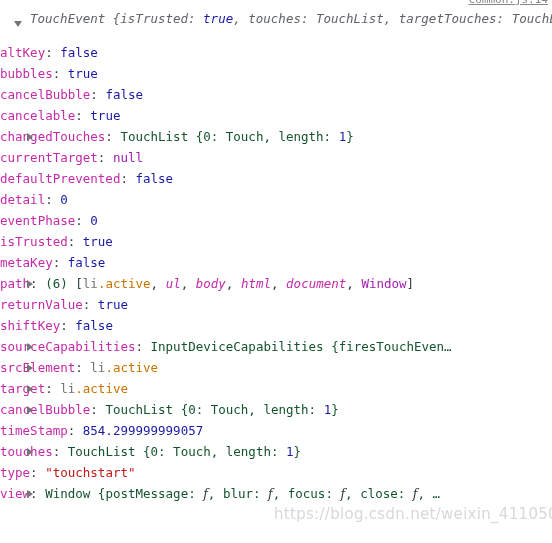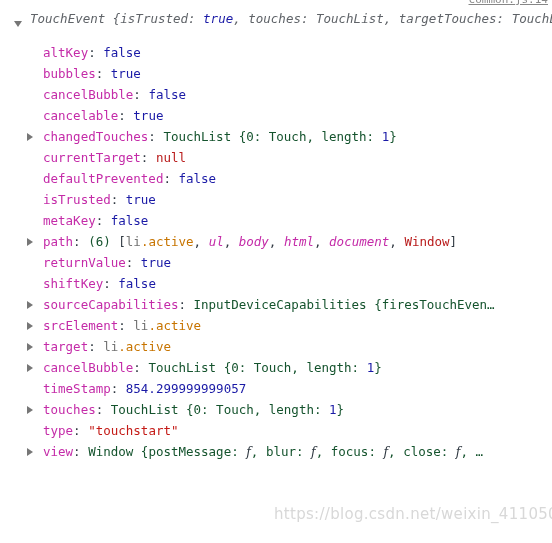--- a/index.html
+++ b/index.html
@@ -72,34 +72,33 @@
   .props {
     position: absolute;
     left: 0;
     top: 42px;
     width: 552px;
   }
   .prop-row {
     position: relative;
     height: 21px;
     line-height: 21px;
-    padding-left: 43px;
     white-space: nowrap;
     overflow: hidden;
   }
   .prop-row .row-tri {
     position: absolute;
     left: 27px;
     top: 7px;
   }
   .key       { color: #c42ba8; }
   .colon     { color: #303942; }
   .val-blue  { color: #1a1aa6; }
   .val-num   { color: #1a1aa6; }
-  .val-grey  { color: #b91c1c; }
+  .val-grey  { color: #a21caf; }
   .val-str   { color: #c41a16; }
   .val-obj   { color: #14532d; }
   .val-node  { color: #c42ba8; font-style: italic; }
   .val-node-tag { color: #737373; text-align: right; }
   .val-node-cls { color: #c77400; }
   .fn-italic { font-family: "DejaVu Serif", "Liberation Serif", serif; font-style: italic; color: #303942; }
 
   
   .watermark {
     position: absolute;
@@ -126,20 +125,22 @@
 </div>
 
 <div class="props" id="prop-list">
     <div class="prop-row"><span class="key">altKey</span><span class="colon">: </span><span class="val-blue">false</span></div>
     <div class="prop-row"><span class="key">bubbles</span><span class="colon">: </span><span class="val-blue">true</span></div>
     <div class="prop-row"><span class="key">cancelBubble</span><span class="colon">: </span><span class="val-blue">false</span></div>
     <div class="prop-row"><span class="key">cancelable</span><span class="colon">: </span><span class="val-blue">true</span></div>
     <div class="prop-row"><span class="tri closed row-tri"></span><span class="key">changedTouches</span><span class="colon">: </span><span><span class="val-obj">TouchList {0: Touch, length: </span><span class="val-num">1</span><span class="val-obj">}</span></span></div>
     <div class="prop-row"><span class="key">currentTarget</span><span class="colon">: </span><span class="val-grey">null</span></div>
     <div class="prop-row"><span class="key">defaultPrevented</span><span class="colon">: </span><span class="val-blue">false</span></div>
+    <div class="prop-row"><span class="key">detail</span><span class="colon">: </span><span class="val-blue">0</span></div>
+    <div class="prop-row"><span class="key">eventPhase</span><span class="colon">: </span><span class="val-blue">0</span></div>
     <div class="prop-row"><span class="key">isTrusted</span><span class="colon">: </span><span class="val-blue">true</span></div>
     <div class="prop-row"><span class="key">metaKey</span><span class="colon">: </span><span class="val-blue">false</span></div>
     <div class="prop-row"><span class="tri closed row-tri"></span><span class="key">path</span><span class="colon">: </span><span><span class="val-obj">(6) </span><span class="colon">[</span><span><span class="val-node-tag">li</span><span class="val-node-cls">.active</span></span><span class="colon">, </span><span class="val-node">ul</span><span class="colon">, </span><span class="val-node">body</span><span class="colon">, </span><span class="val-node">html</span><span class="colon">, </span><span class="val-node">document</span><span class="colon">, </span><span class="val-grey">Window</span><span class="colon">]</span></span></div>
     <div class="prop-row"><span class="key">returnValue</span><span class="colon">: </span><span class="val-blue">true</span></div>
     <div class="prop-row"><span class="key">shiftKey</span><span class="colon">: </span><span class="val-blue">false</span></div>
     <div class="prop-row"><span class="tri closed row-tri"></span><span class="key">sourceCapabilities</span><span class="colon">: </span><span class="val-obj">InputDeviceCapabilities {firesTouchEven…</span></div>
     <div class="prop-row"><span class="tri closed row-tri"></span><span class="key">srcElement</span><span class="colon">: </span><span><span class="val-node-tag">li</span><span class="val-node-cls">.active</span></span></div>
     <div class="prop-row"><span class="tri closed row-tri"></span><span class="key">target</span><span class="colon">: </span><span><span class="val-node-tag">li</span><span class="val-node-cls">.active</span></span></div>
     <div class="prop-row"><span class="tri closed row-tri"></span><span class="key">cancelBubble</span><span class="colon">: </span><span><span class="val-obj">TouchList {0: Touch, length: </span><span class="val-num">1</span><span class="val-obj">}</span></span></div>
     <div class="prop-row"><span class="key">timeStamp</span><span class="colon">: </span><span class="val-blue">854.299999999057</span></div>

